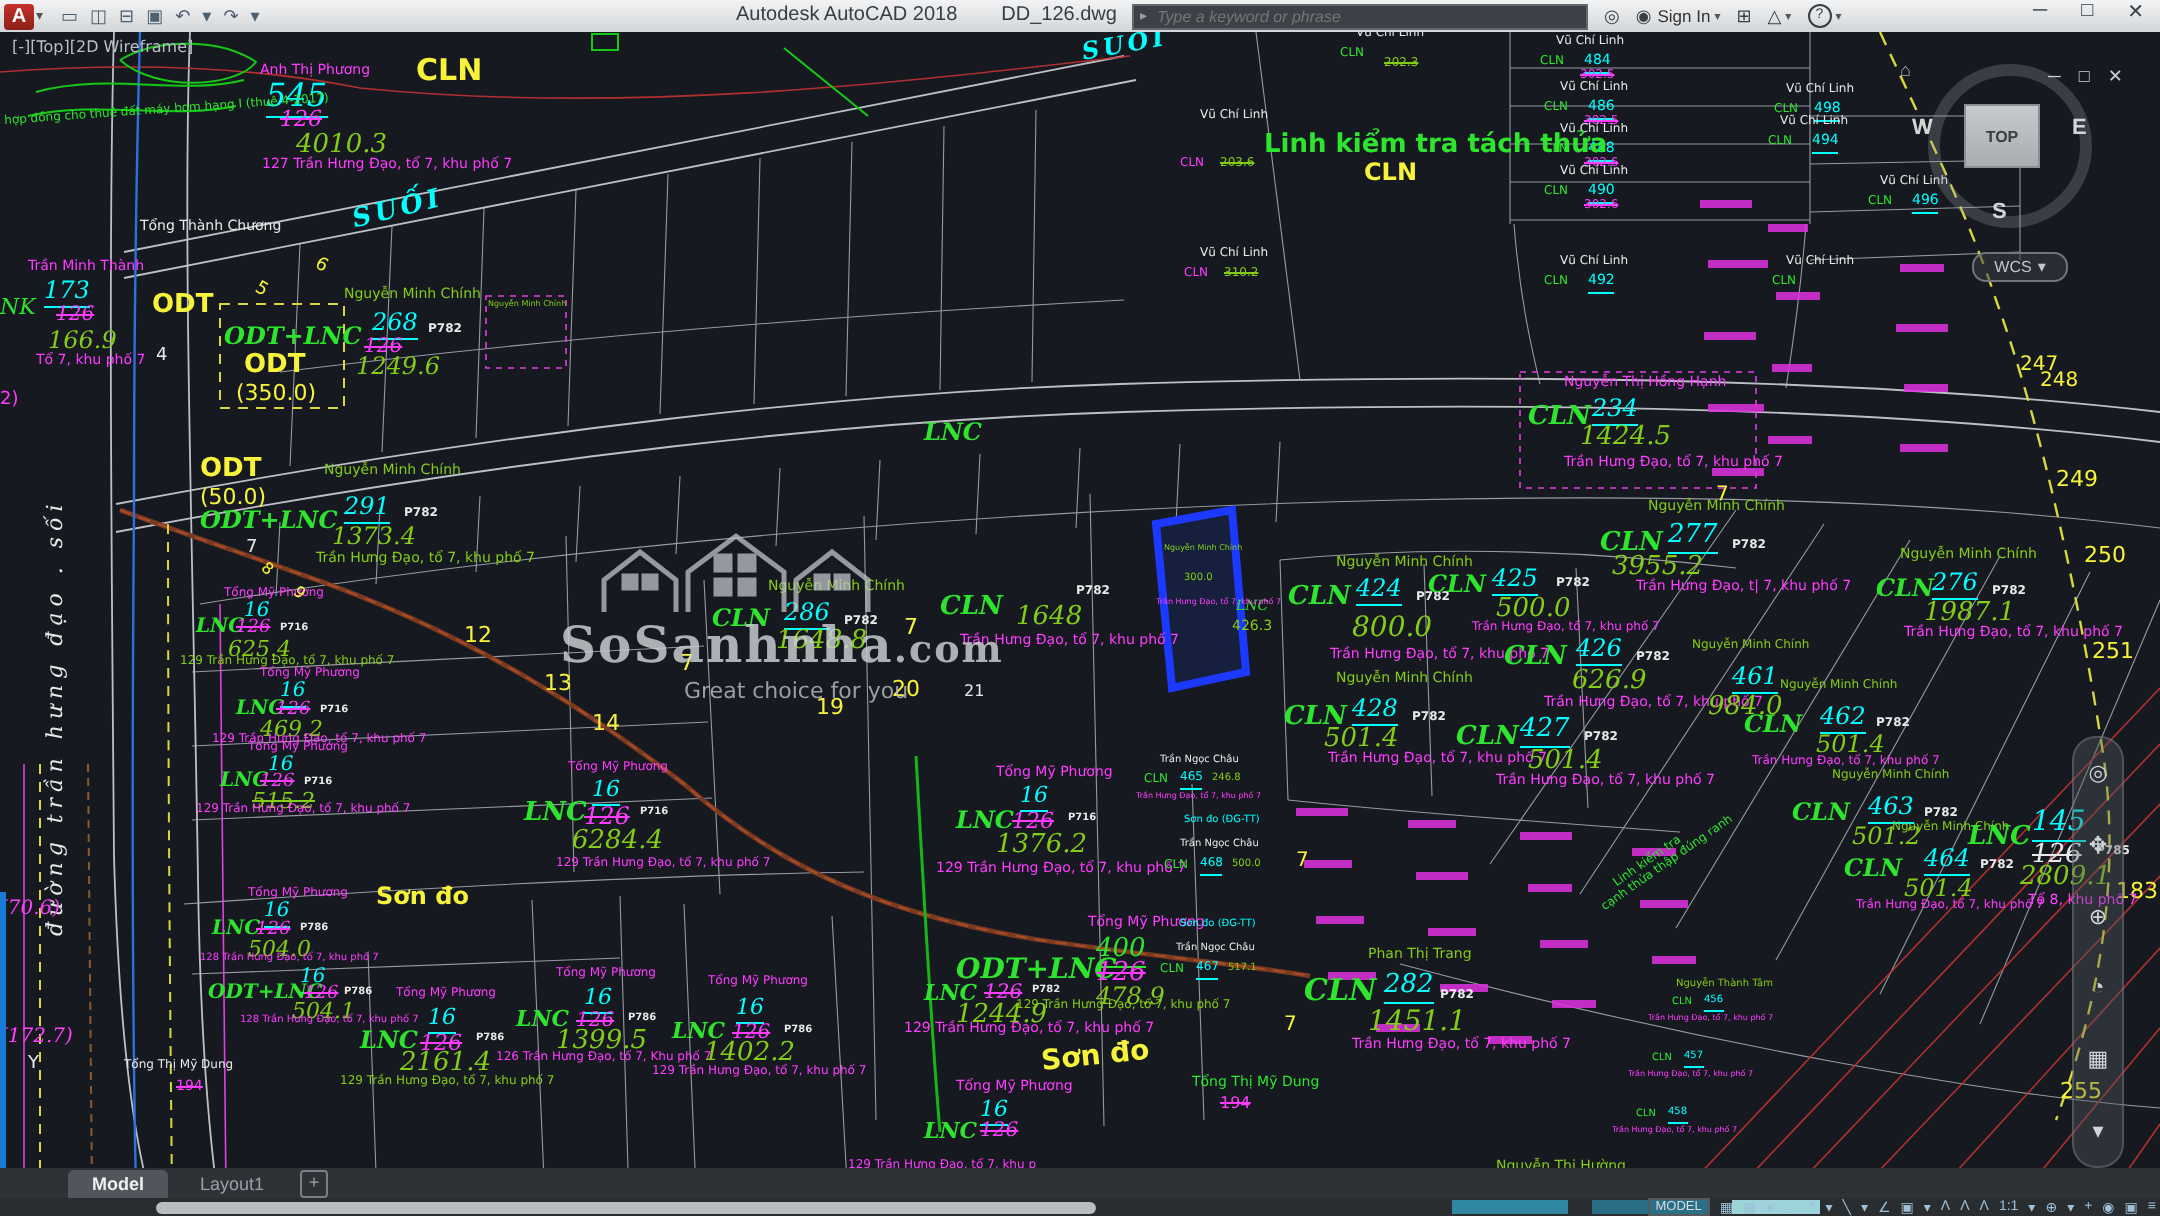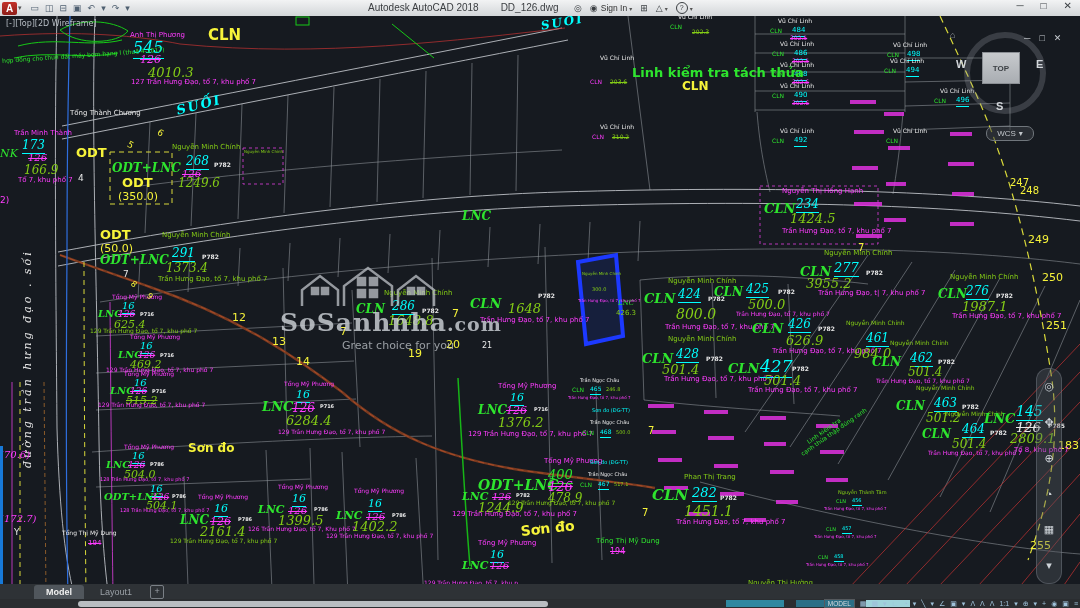--- a/index.html
+++ b/index.html
@@ -81,20 +81,24 @@
         <span>▣</span>
         <span>↶</span>
         <span>▾</span>
         <span>↷</span>
         <span>▾</span>
       </div>
     <div id="title-text">
       <span>Autodesk AutoCAD 2018</span><span id="title-doc">DD_126.dwg</span>
     </div>
     <div id="infocenter">
+      <div id="search-box">
+        <span id="search-caret">▸</span>
+        <input placeholder="Type a keyword or phrase" style="">
+      </div>
       <span class="ic-icon">◎</span>
       <span class="ic-icon">◉</span>
       <span id="signin-label">Sign In</span>
       <span class="ic-caret">▾</span>
       <span class="ic-icon">⊞</span>
       <span class="ic-icon">△</span>
       <span class="ic-caret">▾</span>
       <span id="help-circle">?</span>
       <span class="ic-caret">▾</span>
     </div>
@@ -388,21 +392,21 @@
         <div class="lbl c-w b" style="left: 818px; top: 326px; font-size: 6px;">P782</div>
         <div class="lbl c-r i" style="left: 786px; top: 334px; font-size: 13px;">626.9</div>
         <div class="lbl c-m" style="left: 772px; top: 348px; font-size: 7px;">Trần Hưng Đạo, tổ 7, khu phố 7</div>
         <div class="lbl c-r" style="left: 668px; top: 336px; font-size: 7px;">Nguyễn Minh Chính</div>
         <div class="lbl c-g i b" style="left: 642px; top: 352px; font-size: 13px;">CLN</div>
         <div class="lbl c-c i u" style="left: 676px; top: 348px; font-size: 12px;">428</div>
         <div class="lbl c-w b" style="left: 706px; top: 356px; font-size: 6px;">P782</div>
         <div class="lbl c-r i" style="left: 662px; top: 363px; font-size: 13px;">501.4</div>
         <div class="lbl c-m" style="left: 664px; top: 376px; font-size: 7px;">Trần Hưng Đạo, tổ 7, khu phố 7</div>
         <div class="lbl c-g i b" style="left: 728px; top: 362px; font-size: 13px;">CLN</div>
-        <div class="lbl c-c i u" style="left: 760px; top: 358px; font-size: 17px;">427</div>
+        <div class="lbl c-c i u" style="left: 760px; top: 358px; font-size: 13px;">427</div>
         <div class="lbl c-w b" style="left: 792px; top: 366px; font-size: 6px;">P782</div>
         <div class="lbl c-r i" style="left: 764px; top: 374px; font-size: 13px;">501.4</div>
         <div class="lbl c-m" style="left: 748px; top: 387px; font-size: 7px;">Trần Hưng Đạo, tổ 7, khu phố 7</div>
         <div class="lbl c-r" style="left: 846px; top: 320px; font-size: 6px;">Nguyễn Minh Chính</div>
         <div class="lbl c-c i u" style="left: 866px; top: 332px; font-size: 12px;">461</div>
         <div class="lbl c-r i" style="left: 854px; top: 347px; font-size: 13px;">984.0</div>
         <div class="lbl c-g i b" style="left: 872px; top: 356px; font-size: 12px;">CLN</div>
         <div class="lbl c-r" style="left: 890px; top: 340px; font-size: 6px;">Nguyễn Minh Chính</div>
         <div class="lbl c-c i u" style="left: 910px; top: 352px; font-size: 12px;">462</div>
         <div class="lbl c-w b" style="left: 938px; top: 359px; font-size: 6px;">P782</div>

